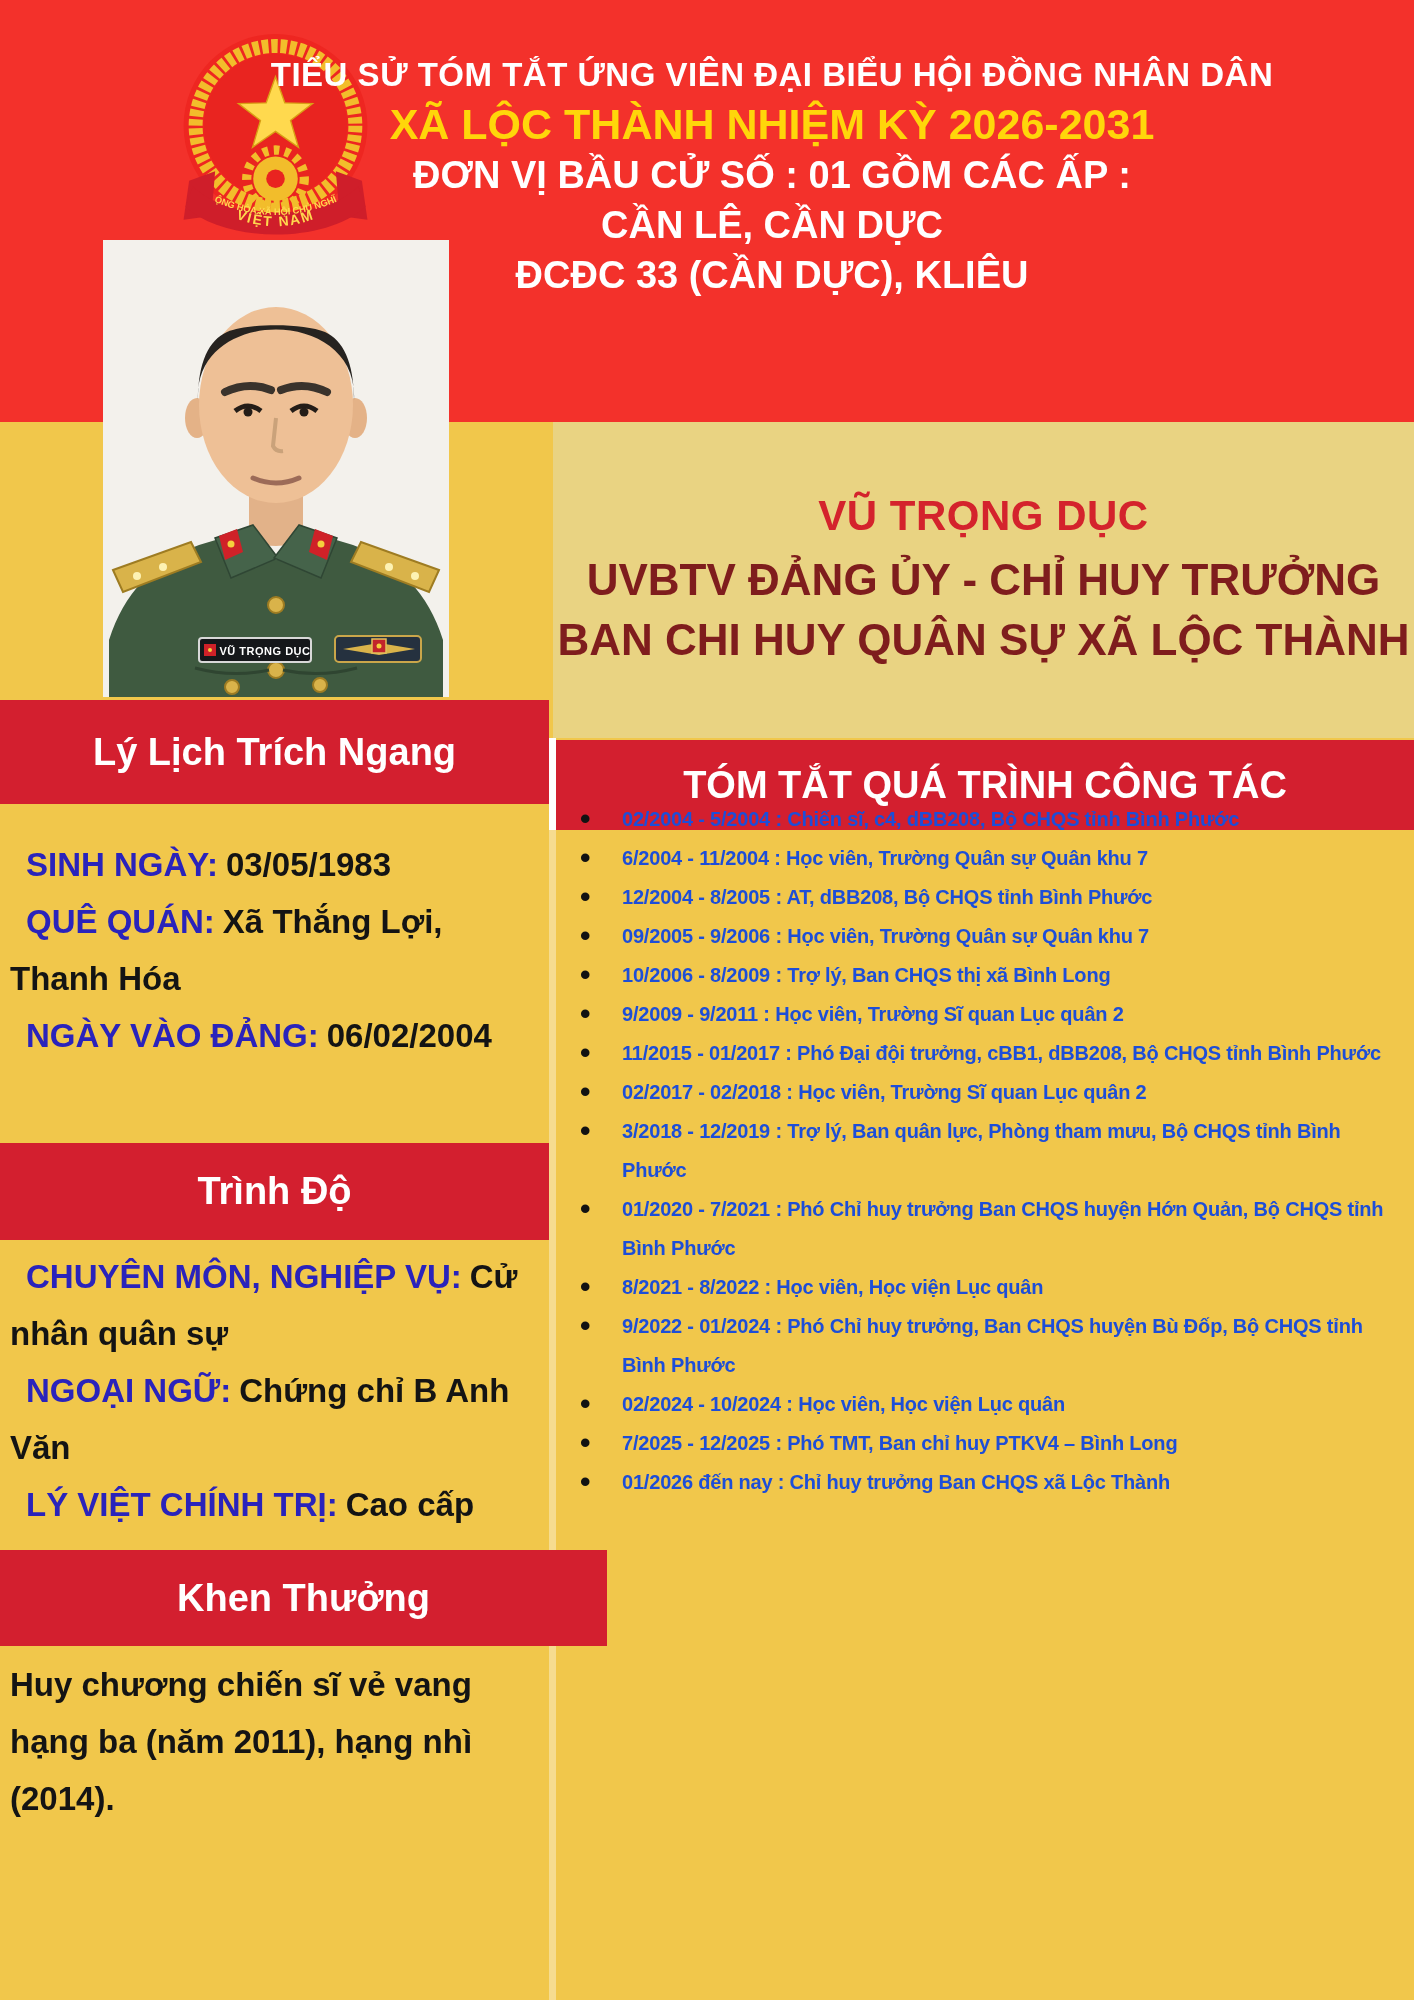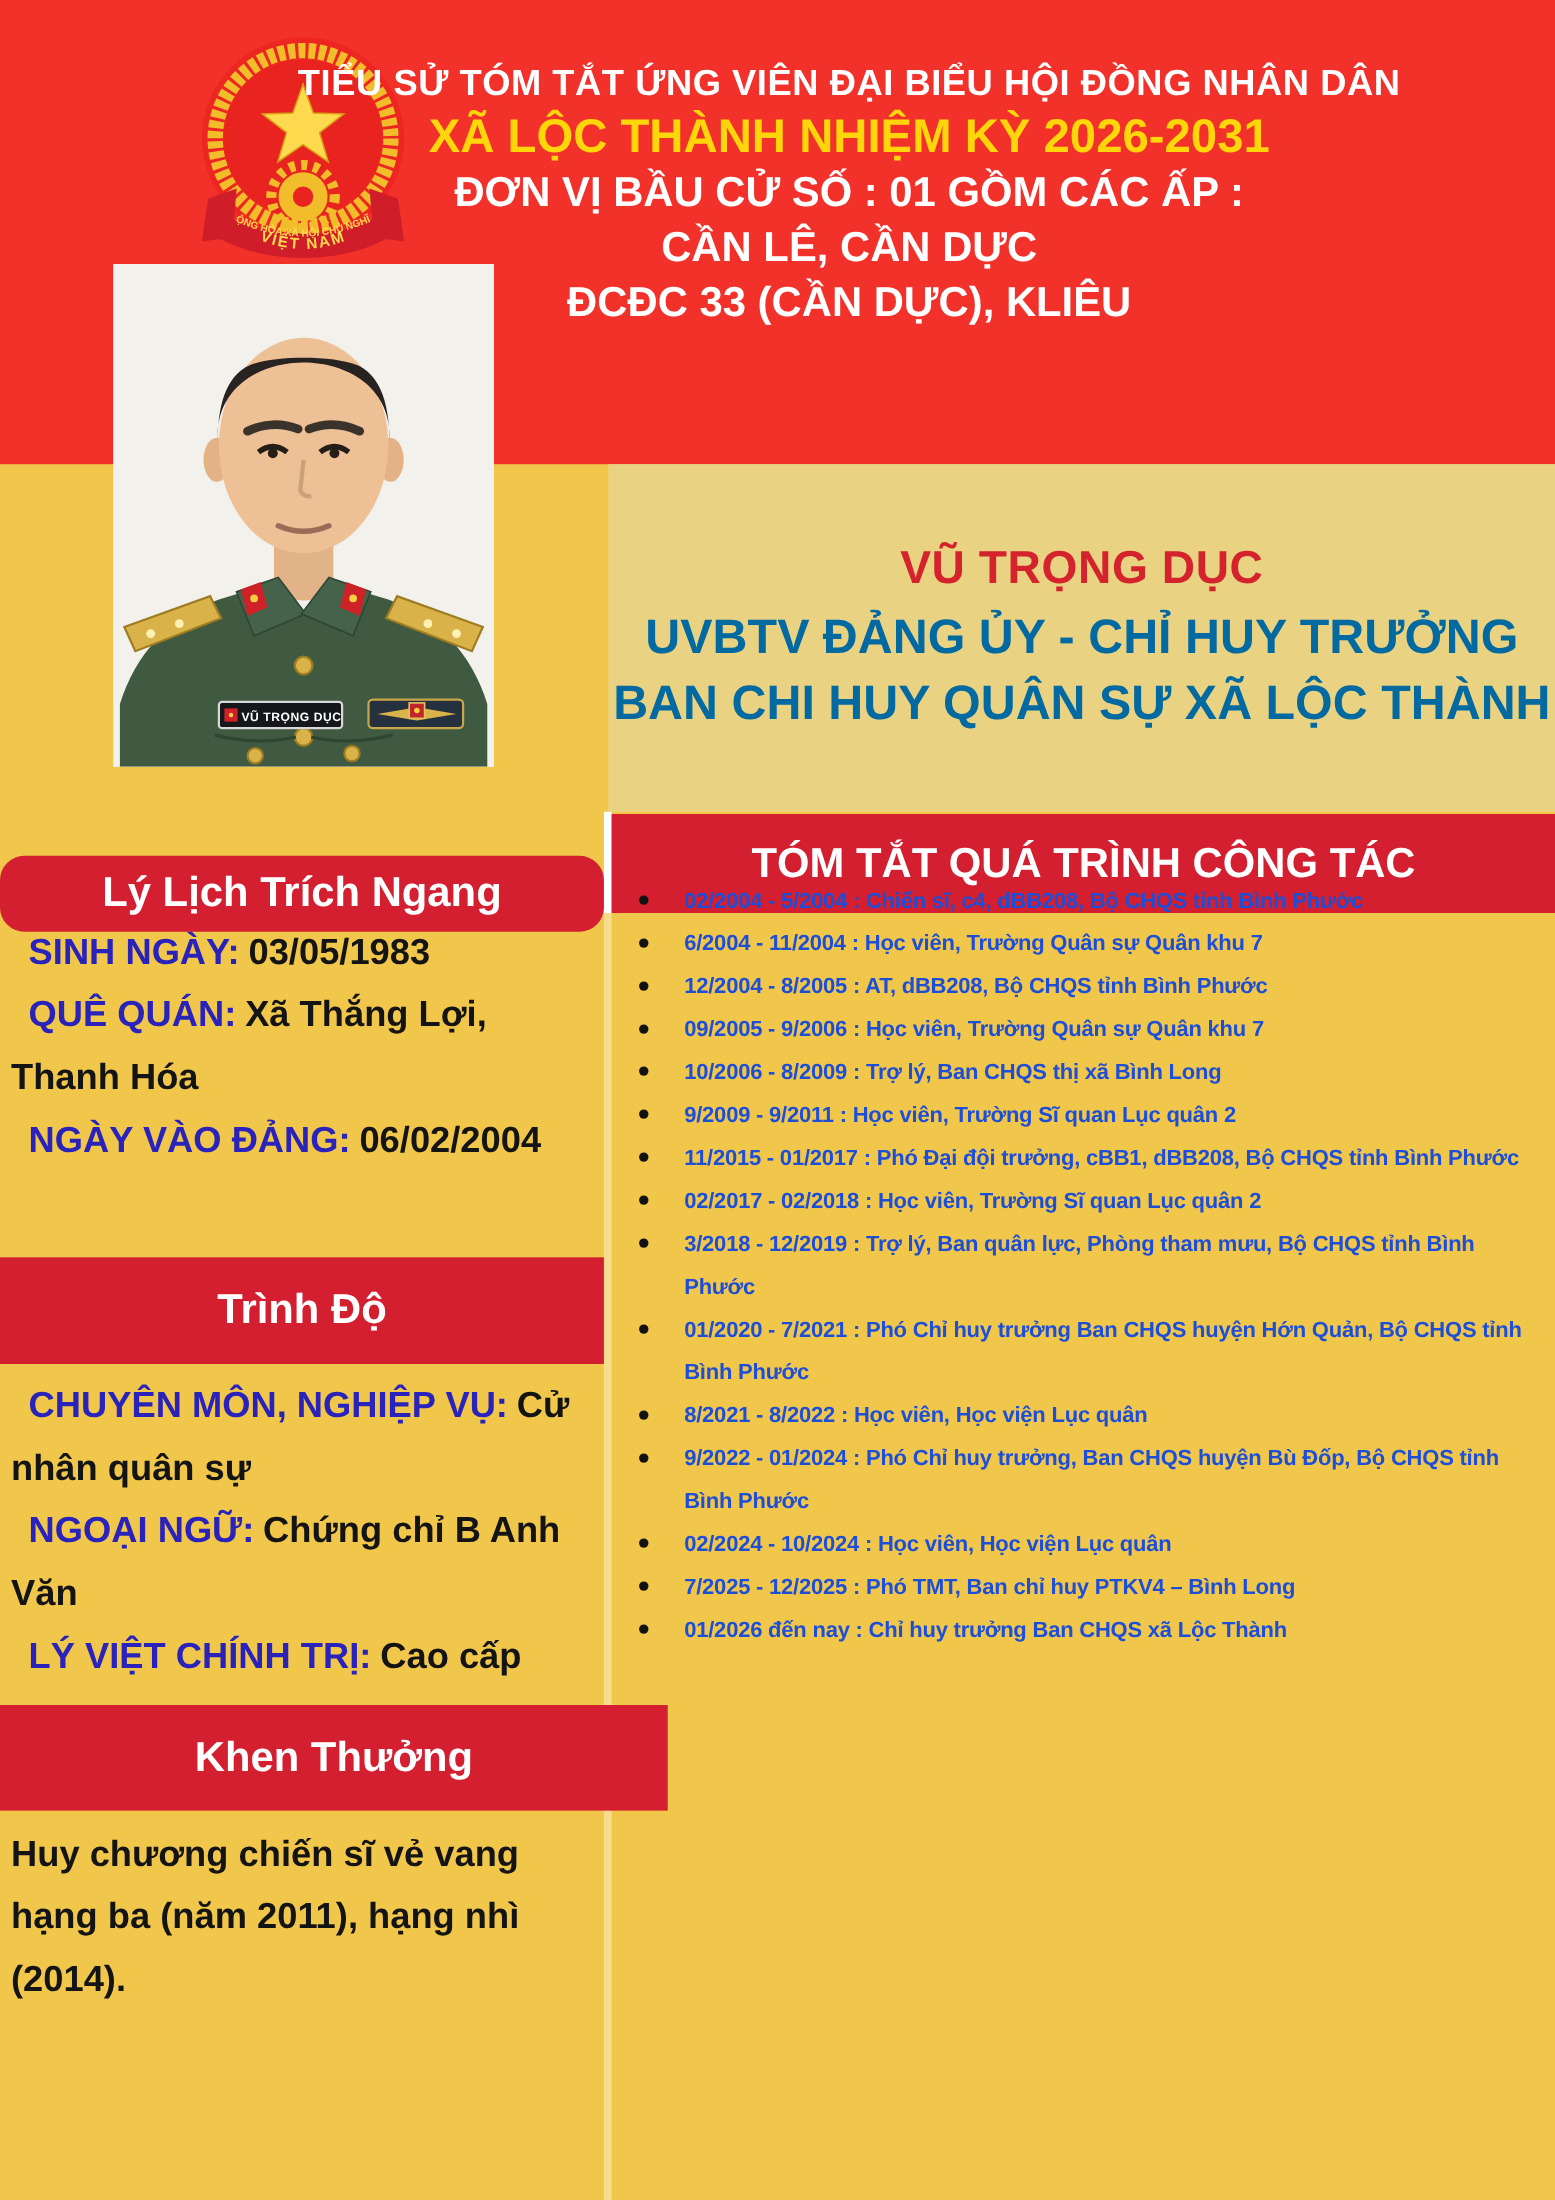--- a/index.html
+++ b/index.html
@@ -16,25 +16,25 @@
   .h-line2{font-size:43px;line-height:52px;color:#ffd60a;}
   .h-line3,.h-line4,.h-line5{font-size:38px;line-height:50px;}
   .emblem{position:absolute;left:178px;top:28px;width:195px;height:218px;}
   .emblem svg{display:block;width:100%;height:100%;}
   
   .photo{position:absolute;left:103px;top:240px;width:346px;height:457px;background:#f3f1ec;}
   .photo svg{display:block;width:100%;height:100%;}
   
   .name-panel{position:absolute;left:553px;top:422px;width:861px;height:316px;background:#e9d382;text-align:center;}
   .cand-name{margin-top:66px;font-size:42px;line-height:56px;color:#d4232c;letter-spacing:.5px;}
-  .cand-title{font-size:44px;line-height:60px;color:#0369a1;}
+  .cand-title{font-size:44px;line-height:60px;color:#7f1d1d;}
   .cand-title.first{margin-top:6px;}
   
   .band{position:absolute;background:#d31f2f;color:#ffffff;display:flex;align-items:center;justify-content:center;font-size:38px;}
-  .band-bio{left:0;top:778px;width:549px;height:69px;border-radius:22px;}
+  .band-bio{left:0;top:700px;width:549px;height:104px;}
   .band-career{left:556px;top:740px;width:858px;height:90px;}
   .band-trinh{left:0;top:1143px;width:549px;height:97px;}
   .band-khen{left:0;top:1550px;width:607px;height:96px;}
   
   .divider{
     position:absolute;left:549px;top:738px;width:7px;height:1262px;
     background:linear-gradient(to bottom,#ffffff 0,#ffffff 92px,rgba(255,255,255,.38) 92px,rgba(255,255,255,.38) 100%);
   }
   
   .info-block{position:absolute;left:0;width:549px;box-sizing:border-box;

